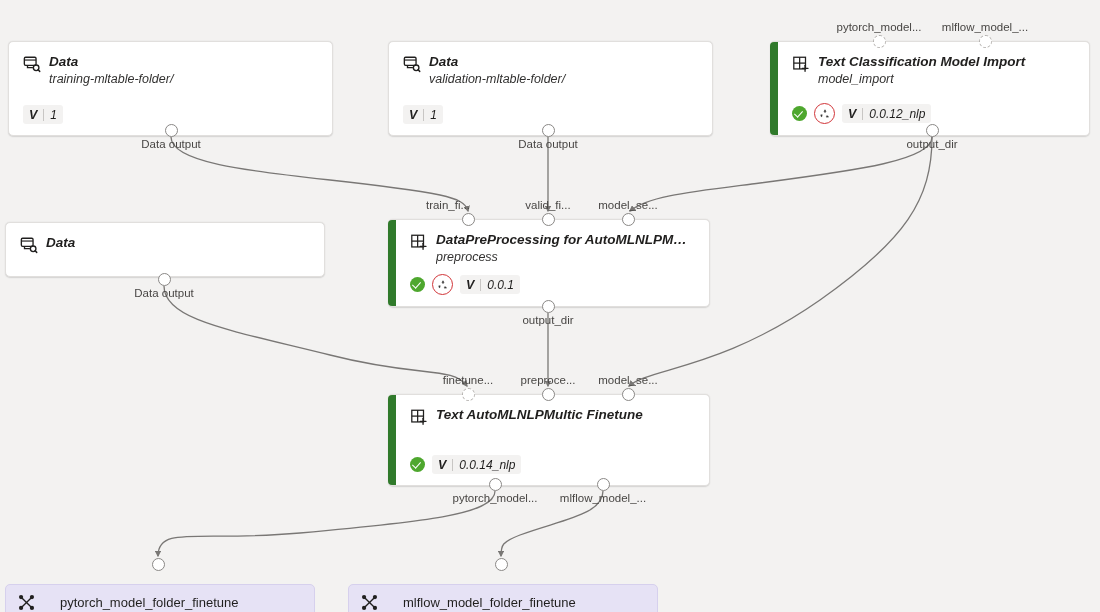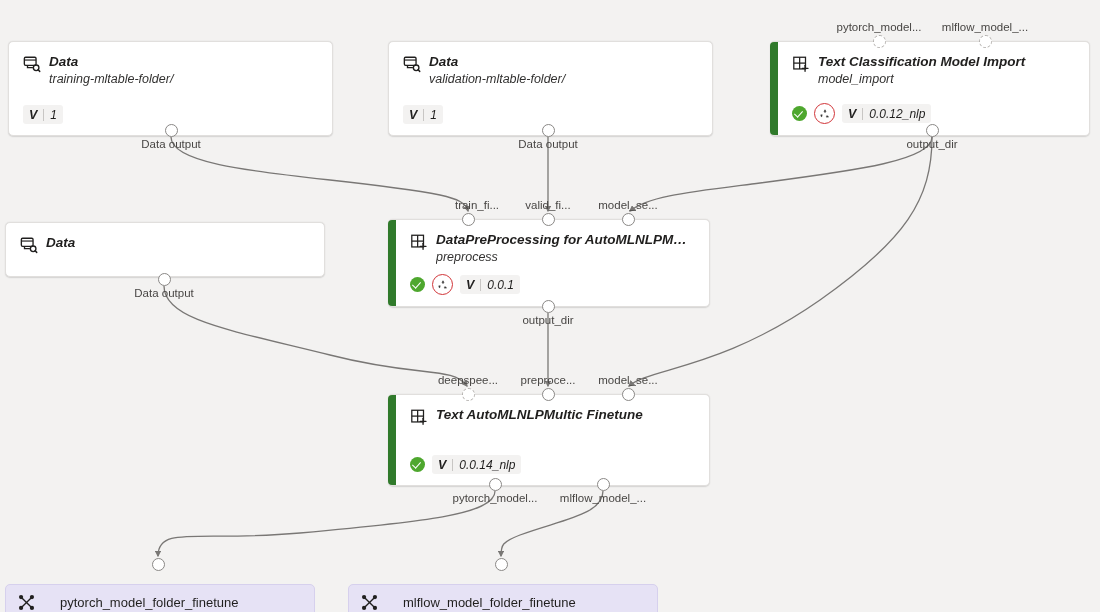--- a/index.html
+++ b/index.html
@@ -403,29 +403,29 @@
       <div class="port-label" style="left: 548px; top: 138px;">Data output</div>
       <div class="port dashed" style="left: 872.5px; top: 34.5px;"></div>
       <div class="port-label" style="left: 879px; top: 21px;">pytorch_model...</div>
       <div class="port dashed" style="left: 978.5px; top: 34.5px;"></div>
       <div class="port-label" style="left: 985px; top: 21px;">mlflow_model_...</div>
       <div class="port" style="left: 925.5px; top: 123.5px;"></div>
       <div class="port-label" style="left: 932px; top: 138px;">output_dir</div>
       <div class="port" style="left: 157.5px; top: 272.5px;"></div>
       <div class="port-label" style="left: 164px; top: 287px;">Data output</div>
       <div class="port" style="left: 461.5px; top: 212.5px;"></div>
-      <div class="port-label" style="left: 477px; top: 199px;">train_fi...</div>
+      <div class="port-label" style="left: 448px; top: 199px;">train_fi...</div>
       <div class="port" style="left: 541.5px; top: 212.5px;"></div>
       <div class="port-label" style="left: 548px; top: 199px;">valid_fi...</div>
       <div class="port" style="left: 621.5px; top: 212.5px;"></div>
       <div class="port-label" style="left: 628px; top: 199px;">model_se...</div>
       <div class="port" style="left: 541.5px; top: 299.5px;"></div>
       <div class="port-label" style="left: 548px; top: 314px;">output_dir</div>
       <div class="port dashed" style="left: 461.5px; top: 387.5px;"></div>
-      <div class="port-label" style="left: 468px; top: 374px;">deepspee...</div>
+      <div class="port-label" style="left: 468px; top: 374px;">finetune...</div>
       <div class="port" style="left: 541.5px; top: 387.5px;"></div>
       <div class="port-label" style="left: 548px; top: 374px;">preproce...</div>
       <div class="port" style="left: 621.5px; top: 387.5px;"></div>
       <div class="port-label" style="left: 628px; top: 374px;">model_se...</div>
       <div class="port" style="left: 488.5px; top: 477.5px;"></div>
       <div class="port-label" style="left: 495px; top: 492px;">pytorch_model...</div>
       <div class="port" style="left: 596.5px; top: 477.5px;"></div>
       <div class="port-label" style="left: 603px; top: 492px;">mlflow_model_...</div>
       <div class="port" style="left: 151.5px; top: 557.5px;"></div>
       <div class="port" style="left: 494.5px; top: 557.5px;"></div>

